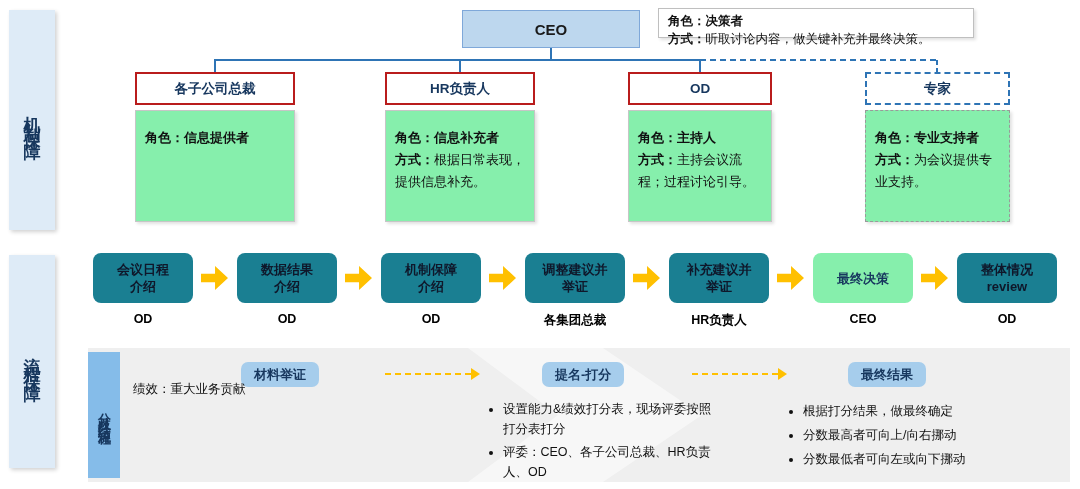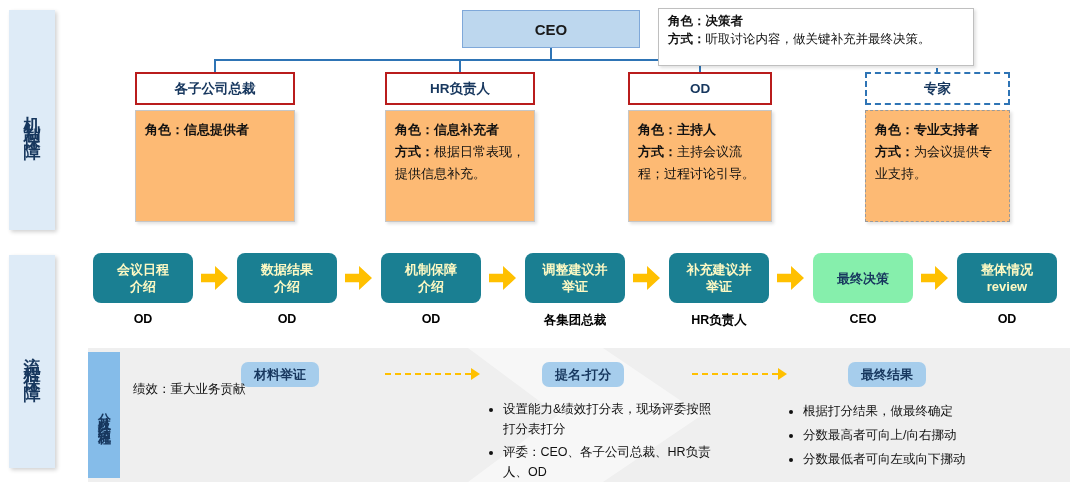--- a/index.html
+++ b/index.html
@@ -14,36 +14,36 @@
   .vbar .vtext { writing-mode:vertical-rl; text-orientation:upright; letter-spacing:9px; }
   #bar-mechanism { top:10px; height:220px; }
   #bar-process   { top:255px; height:213px; }
 
   
   .conn { position:absolute; left:0; top:0; }
   .ceo-box { position:absolute; left:462px; top:10px; width:178px; height:38px;
              background:#BDD7EE; border:1px solid #7FA8D9;
              display:flex; align-items:center; justify-content:center;
              font-size:15px; font-weight:600; color:#1a1a1a; }
-  .note-box { position:absolute; left:658px; top:8px; width:316px; height:58px;
+  .note-box { position:absolute; left:658px; top:8px; width:316px; height:30px;
               background:#fff; border:1px solid #BFBFBF; box-shadow:2px 2px 3px rgba(0,0,0,.12);
               padding:3px 9px; font-size:12.5px; line-height:18px; color:#111; }
   .hbox { position:absolute; top:72px; height:33px; background:#fff; border:2px solid #b91c1c;
           display:flex; align-items:center; justify-content:center;
           font-size:13.5px; font-weight:600; color:#17375E; }
   .hbox.dashed { border:2px dashed #2E74B5; }
-  .dbox { position:absolute; top:110px; height:112px; background:#fdba74;
+  .dbox { position:absolute; top:110px; height:112px; background:#86efac;
           border:1px solid #C6C6C6; box-shadow:2px 2px 3px rgba(0,0,0,.12);
-          padding:8px 9px; font-size:13px; line-height:22px; color:#111; }
+          padding:16px 9px; font-size:13px; line-height:22px; color:#111; }
   .dbox.dashed { border:1px dashed #9a9a9a; }
   .dbox b, .note-box b { font-weight:bold; }
 
   
   .fbox { position:absolute; top:253px; width:100px; height:50px; border-radius:8px;
-          background:#1A7F92; color:#fef9c3; font-weight:bold; font-size:13px; line-height:17px;
+          background:#1A7F92; color:#0f172a; font-weight:bold; font-size:13px; line-height:17px;
           display:flex; flex-direction:column; align-items:center; justify-content:center;
           text-align:center; }
   .fbox.hl { background:#86efac; color:#17375E; }
   .fowner { position:absolute; top:312px; width:100px; text-align:center;
             font-size:12.5px; font-weight:bold; color:#000; }
   .barrow { position:absolute; top:266px; width:27px; height:24px; background:#FFC000;
             clip-path:polygon(0 32%,52% 32%,52% 0,100% 50%,52% 100%,52% 68%,0 68%); }
 
   
   .band { position:absolute; left:88px; top:348px; width:982px; height:134px; background:#EFEFEF; }

